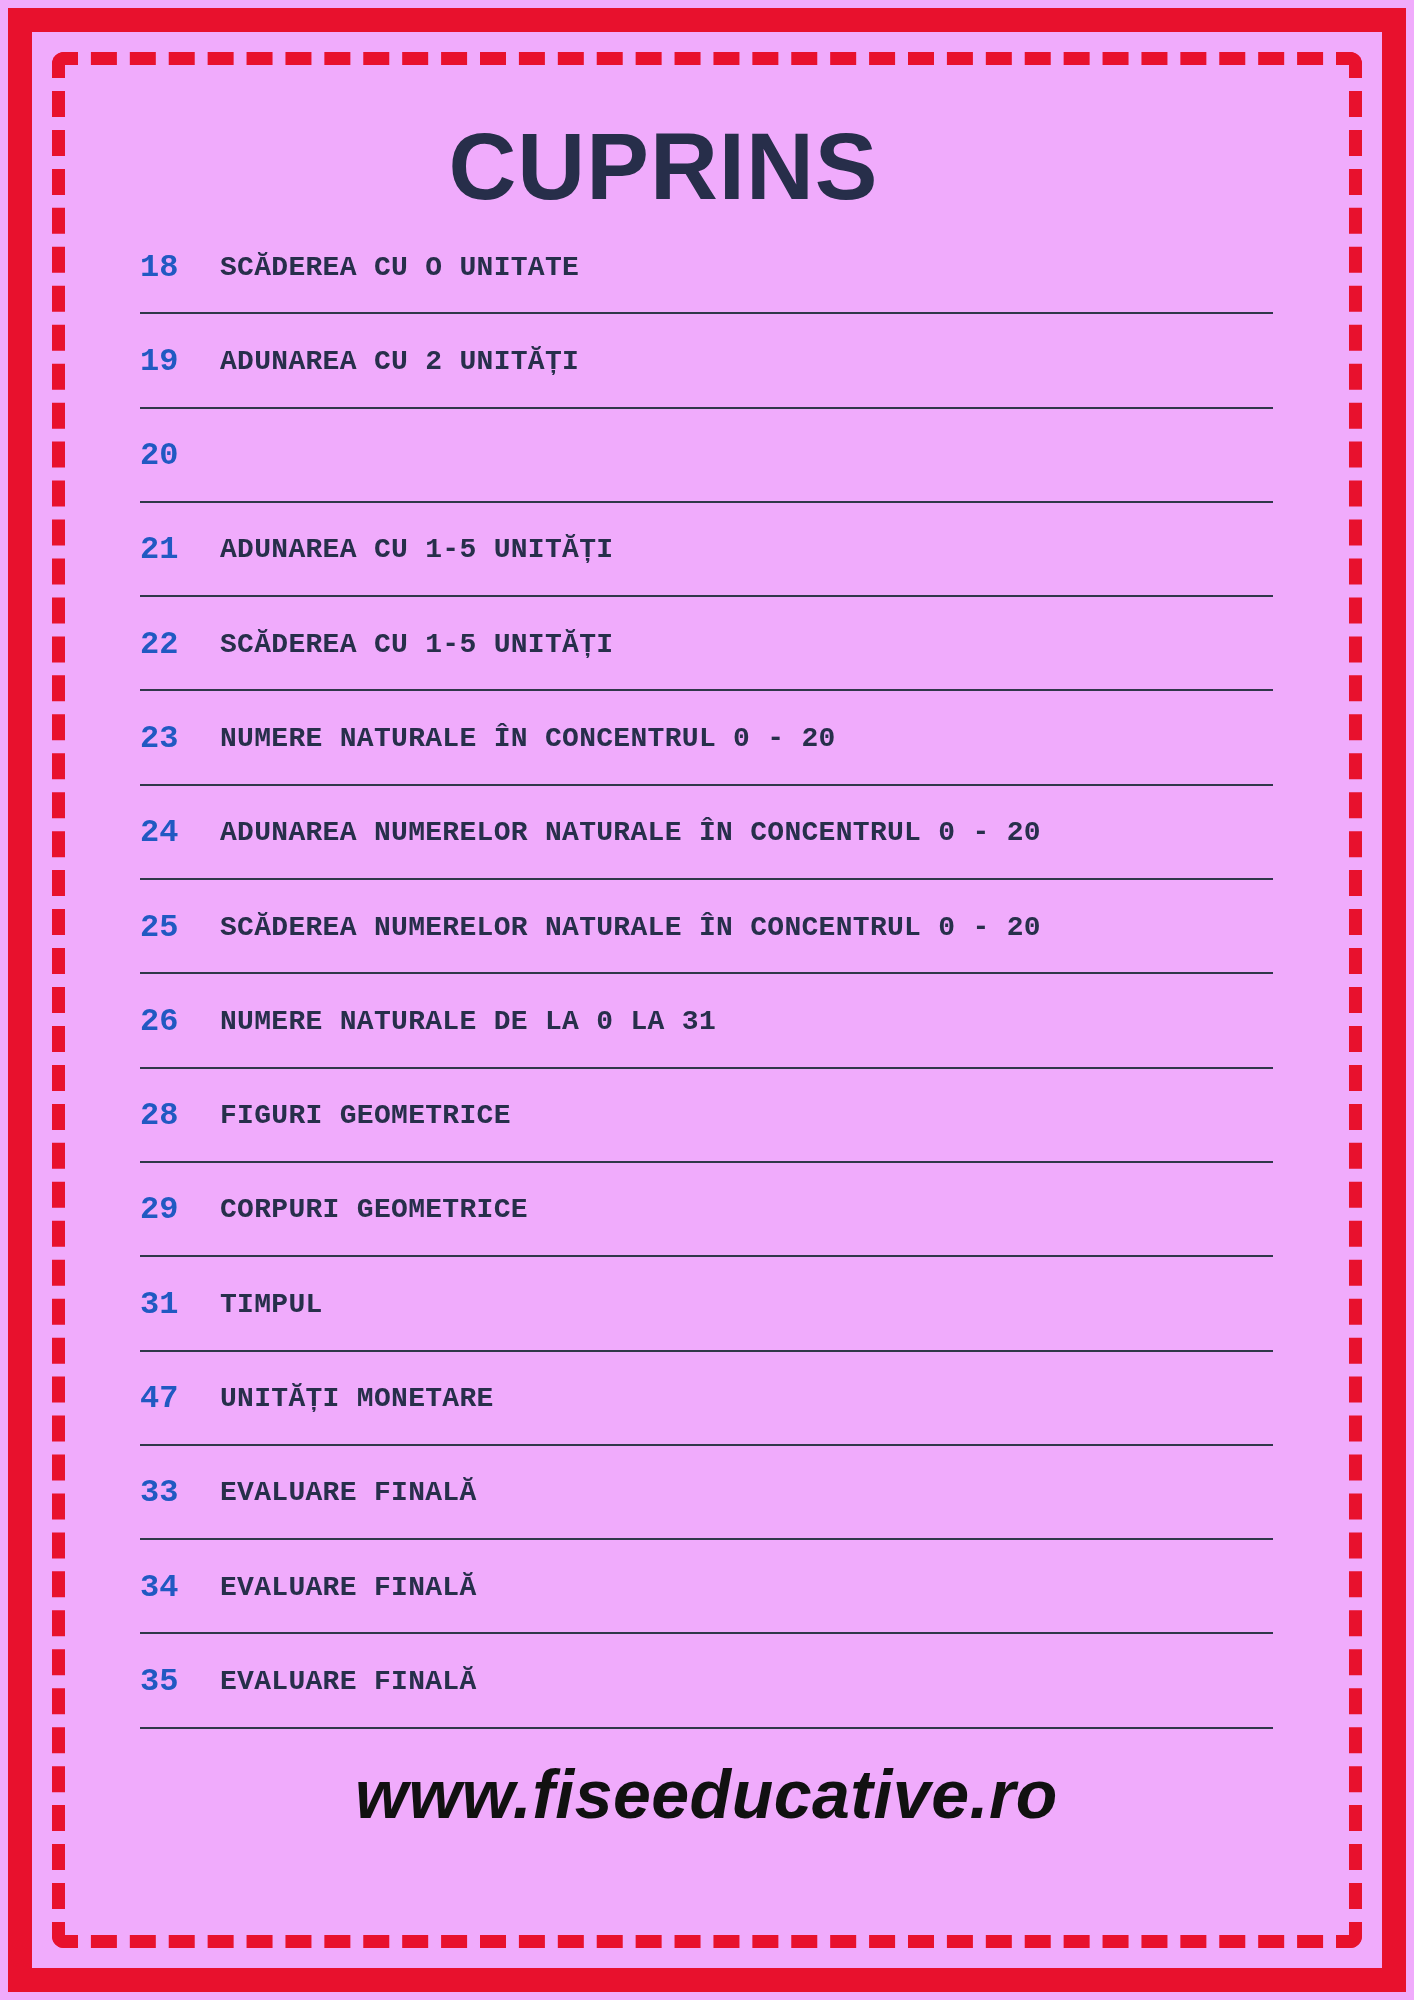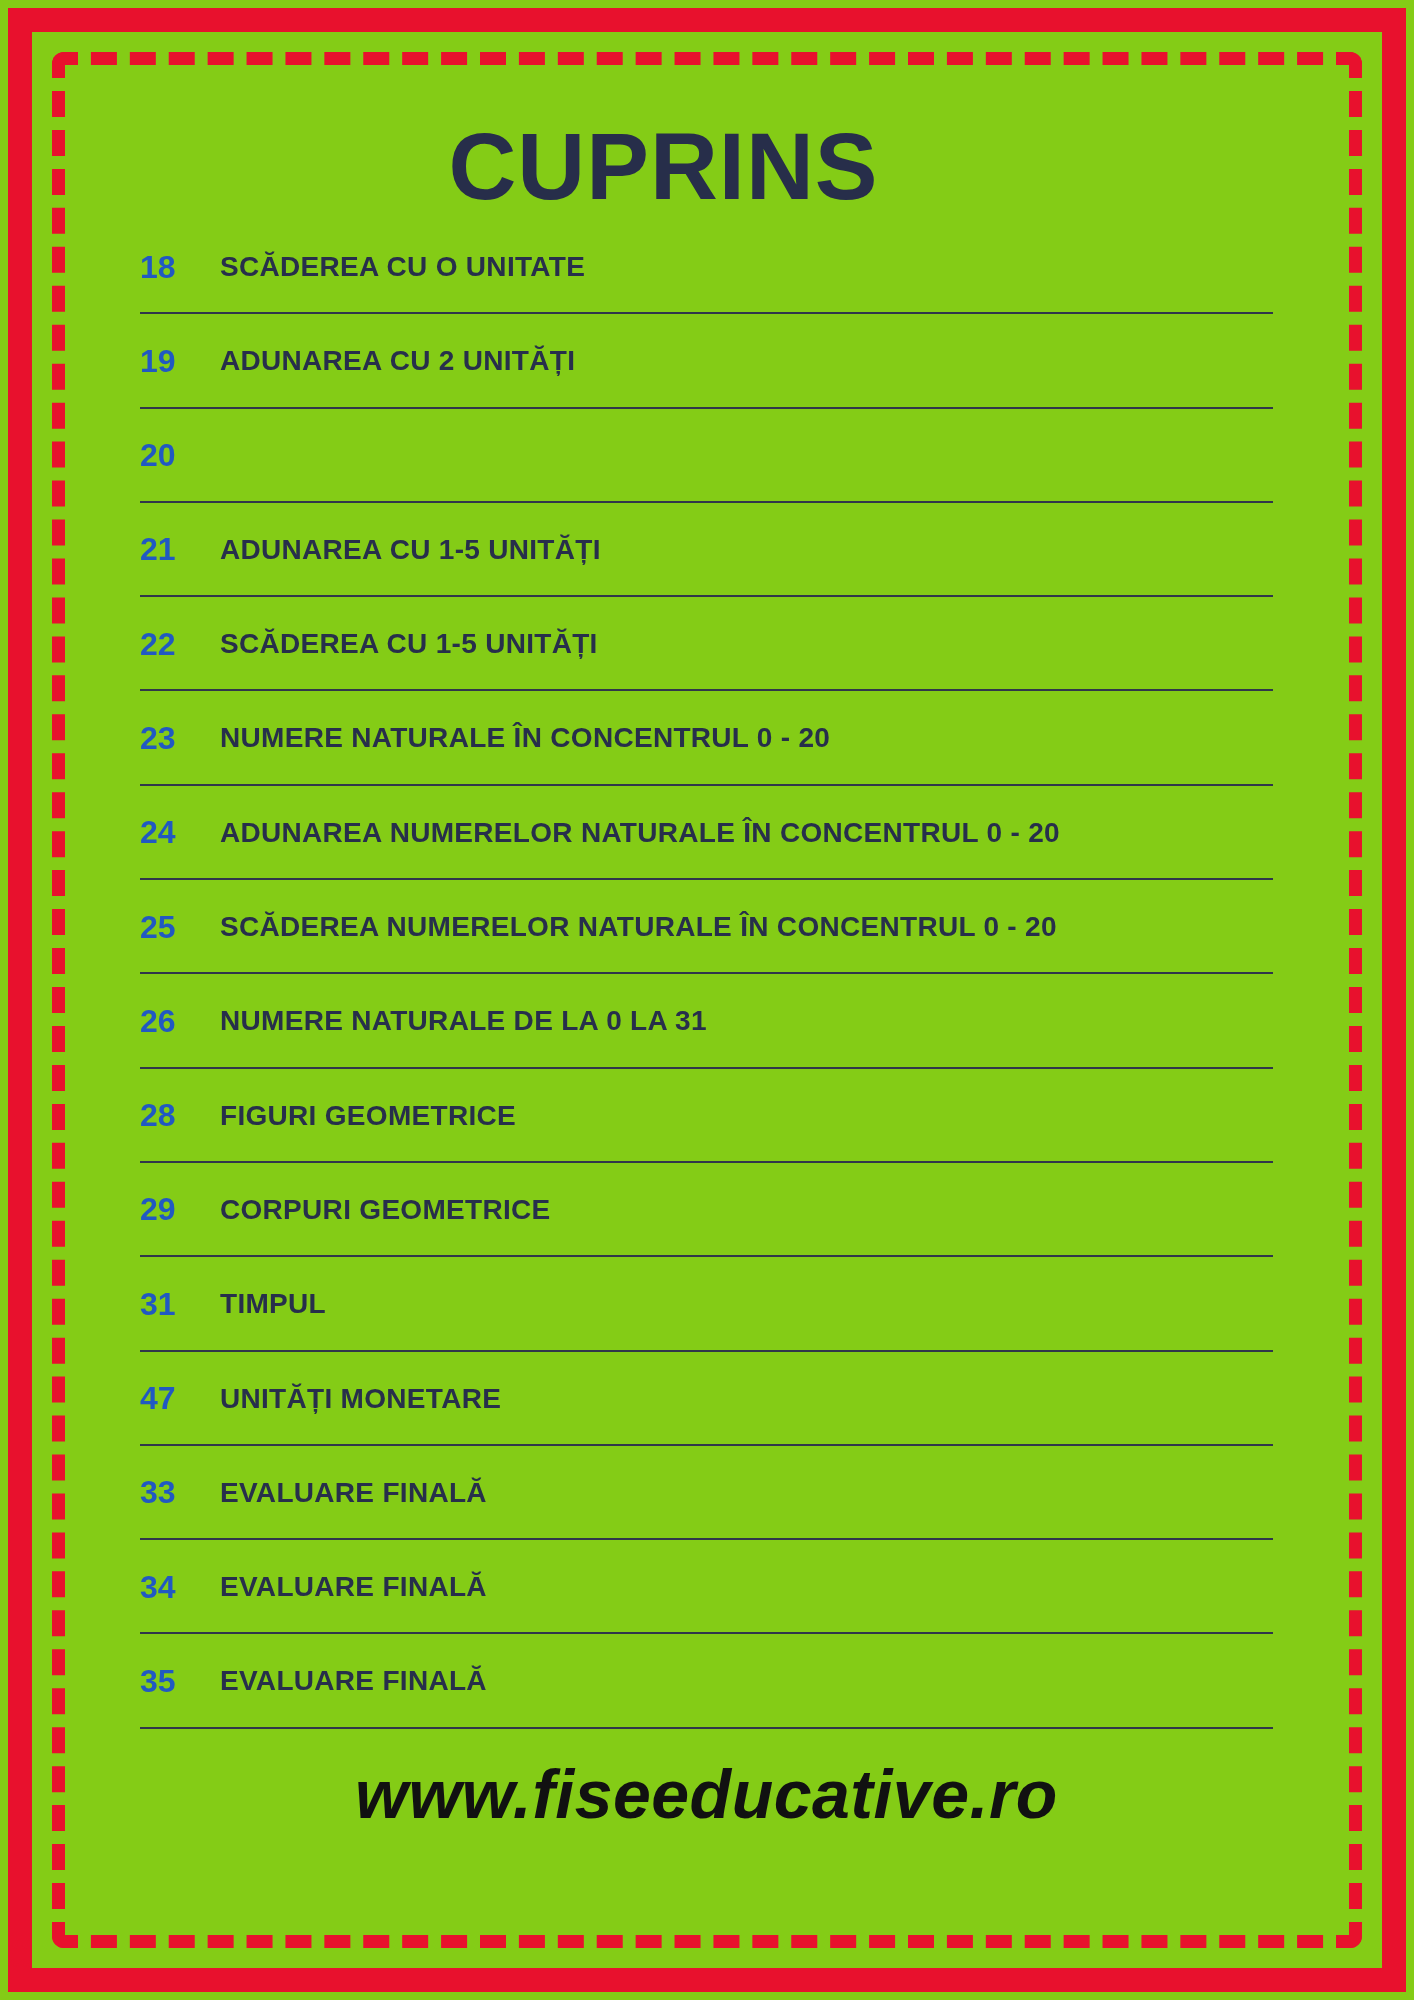--- a/index.html
+++ b/index.html
@@ -5,21 +5,21 @@
   html, body {
     margin: 0;
     padding: 0;
     background: #ffffff;
     font-family: "Liberation Sans", sans-serif;
   }
   .page {
     position: relative;
     width: 1414px;
     height: 2000px;
-    background: #84cc16;
+    background: #f0abfc;
     overflow: hidden;
   }
   
   .border-solid {
     position: absolute;
     top: 8px; left: 8px; right: 8px; bottom: 8px;
     border: 24px solid #e8112d;
     pointer-events: none;
   }
   
@@ -42,20 +42,21 @@
     left: -43px;
     text-align: center;
     font-size: 94px;
     line-height: 1;
     font-weight: bold;
     letter-spacing: 1px;
     color: #272e4a;
   }
   .toc {
     margin-top: 8px;
+    font-family: Liberation Mono, monospace;
   }
   .row {
     position: relative;
     height: 94.3px;
   }
   .entry-line {
     position: absolute;
     top: 0; left: 0; right: 0;
     height: 90px;
     display: flex;

